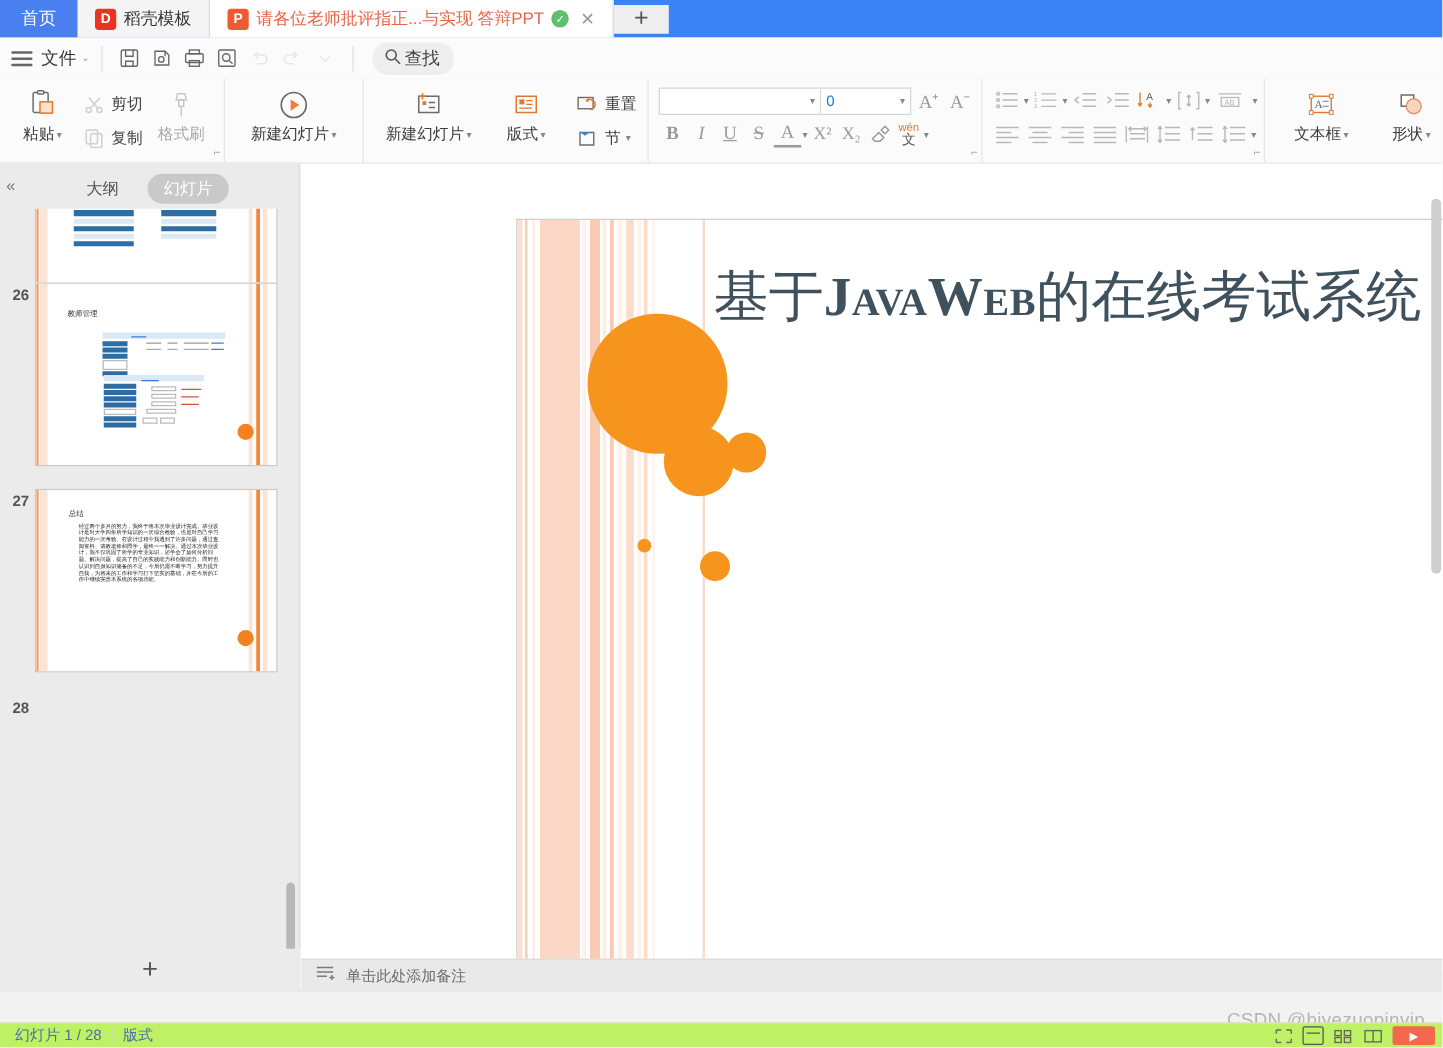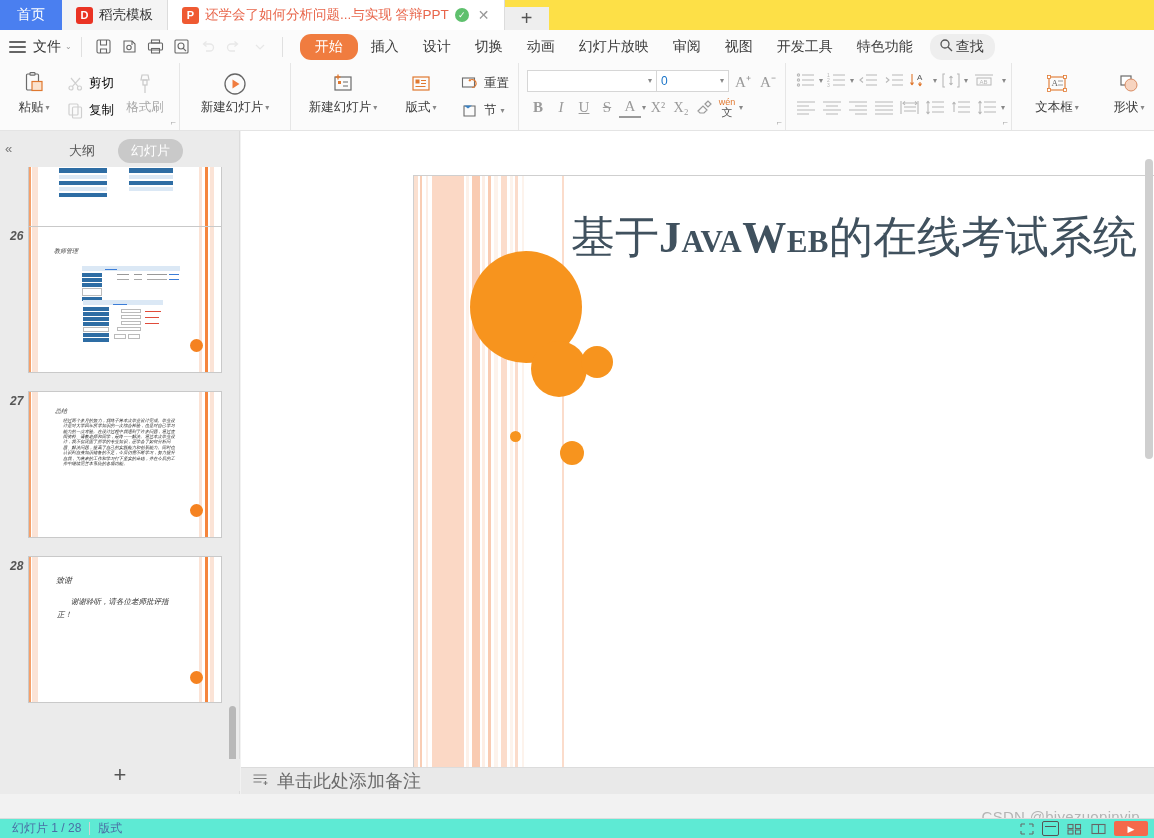--- a/index.html
+++ b/index.html
@@ -9,22 +9,22 @@
     overflow: hidden;
     font-family: "Liberation Sans", sans-serif;
     background: #f2f2f2;
     -webkit-font-smoothing: antialiased;
   }
   .app { position: relative; width: 1154px; height: 838px; }
 
   
   .tabstrip {
     position: absolute; top: 0; left: 0; width: 1154px; height: 30px;
-    background: #fde047;
-    display: flex; align-items: flex-end;
+    background: #3b82f6;
+    display: flex; align-items: center;
   }
   .tab {
     display: flex; align-items: center; gap: 6px;
     padding: 0 14px; height: 30px;
     font-size: 13.5px; color: #333;
     border-right: 1px solid #dcdcdc;
     cursor: default; white-space: nowrap;
   }
   .tab.home {
     background: #4a7ff0; color: #fff; font-size: 14px;
@@ -90,21 +90,21 @@
   }
   .bigbtn .lbl { display: flex; align-items: center; gap: 2px; white-space: nowrap; }
   .bigbtn.wide { width: 84px; }
   .bigbtn.w70 { width: 72px; }
   .col2 { display: flex; flex-direction: column; gap: 2px; padding-top: 4px; }
   .smbtn {
     display: flex; align-items: center; gap: 4px;
     font-size: 12.5px; color: #3c3c3c; height: 25px; padding: 0 3px;
     white-space: nowrap;
   }
-  .smbtn.dim { color: #000000; }
+  .smbtn.dim { color: #404040; }
   .ic { width: 20px; height: 20px; display: inline-flex; align-items: center; justify-content: center; flex: 0 0 auto; }
   .ic.big { width: 27px; height: 27px; }
   .dim svg { opacity: .45; }
   .caret { font-size: 8px; color: #888; }
 
   
   .fontgrp { padding: 6px 6px 0 8px; }
   .fontrow1 { display: flex; align-items: center; gap: 3px; }
   .fname {
     width: 130px; height: 22px; border: 1px solid #d6d6d6; background: #fff;
@@ -138,21 +138,20 @@
     background: #ebebeb; border-right: 1px solid #dcdcdc;
   }
   .sbhead { height: 40px; display: flex; align-items: center; position: relative; }
   .collapse { position: absolute; left: 5px; top: 10px; color: #777; font-size: 13px; }
   .sbtabs { margin: 0 auto; display: flex; align-items: center; gap: 10px; }
   .sbtab { font-size: 13px; color: #555; padding: 3px 13px; border-radius: 12px; }
   .sbtab.sel { background: #c9c9c9; color: #fff; }
   .thumbs {
     position: absolute; top: 36px; left: 0; width: 284px; height: 592px;
     overflow: hidden;
-    font-style: italic;
   }
   .thumbrow { position: relative; height: 165px; }
   .tnum {
     position: absolute; left: 10px; top: 5px; font-size: 12px; color: #555; font-weight: bold;
   }
   .slidethumb {
     position: absolute; left: 28px; top: 2px; width: 194px; height: 147px;
     background: #fff; border: 1px solid #c9c9c9; overflow: hidden;
   }
   .addslide {
@@ -218,26 +217,26 @@
     position: absolute; right: 1px; top: 28px; width: 8px; height: 300px;
     background: #cfcfcf; border-radius: 4px;
   }
 
   
   .notesbar {
     position: absolute; left: 241px; top: 636px; right: 0; height: 27px;
     background: #e9e9e9; border-top: 1px solid #dcdcdc;
     display: flex; align-items: center; gap: 8px; padding-left: 11px;
   }
-  .notestxt { font-size: 18px; color: #6b6b6b; }
+  .notestxt { font-size: 12px; color: #6b6b6b; }
 
   
   .statusbar {
     position: absolute; left: 0; bottom: 0; width: 1154px; height: 20px;
-    background: #5eead4; border-top: 1px solid #dcdcdc;
+    background: #bef264; border-top: 1px solid #dcdcdc;
     display: flex; align-items: center; font-size: 12px; color: #555;
     overflow: hidden;
   }
   .sb-left { display: flex; align-items: center; gap: 0; padding-left: 4px; }
   .sb-item { padding: 0 8px; white-space: nowrap; color: #4a6fa5; }
   .sb-div { width: 1px; height: 13px; background: #d2d2d2; }
   .sb-right { margin-left: auto; display: flex; align-items: center; gap: 7px; padding-right: 6px; }
   .sb-ic { width: 17px; height: 15px; display: inline-flex; align-items: center; justify-content: center; color: #666; }
   .sb-ic.boxed { border: 1.5px solid #555; border-radius: 2px; }
   .playbtn {
@@ -259,21 +258,21 @@
   <div class="tabstrip">
     <div class="tab home">
       <span class="tabname">首页</span>
     </div>
     <div class="tab light">
       <span class="tabico red">D</span>
       <span class="tabname">稻壳模板</span>
     </div>
     <div class="tab active">
       <span class="tabico orange">P</span>
-      <span class="tabname">还学会了如何分析问题...与实现 答辩PPT</span>
+      <span class="tabname">请各位老师批评指正...与实现 答辩PPT</span>
       <span class="tabcheck">✓</span>
       <span class="tabclose">✕</span>
     </div>
     <div class="newtab">
       <span>+</span>
     </div>
     <div class="tabstrip-fill"></div>
   </div>
 
   <div class="menubar">
@@ -327,32 +326,20 @@
           <path d="M9.5 3.5L12.5 6l-3 2.5"></path>
       </svg>
     </div>
     <div class="qicon dim">
       <svg width="14" height="14" viewBox="0 0 14 14" fill="none" stroke="#888" stroke-width="1.2">
           <path d="M3 5l4 4 4-4"></path>
         </svg>
     </div>
     <div class="vsep"></div>
 
-    <div class="menuitems">
-      <div class="mi sel">开始</div>
-      <div class="mi">插入</div>
-      <div class="mi">设计</div>
-      <div class="mi">切换</div>
-      <div class="mi">动画</div>
-      <div class="mi">幻灯片放映</div>
-      <div class="mi">审阅</div>
-      <div class="mi">视图</div>
-      <div class="mi">开发工具</div>
-      <div class="mi">特色功能</div>
-    </div>
     <div class="findbtn">
       <span>
         <svg width="14" height="14" viewBox="0 0 14 14" fill="none" stroke="#555" stroke-width="1.3">
           <circle cx="6" cy="6" r="4"></circle>
             <path d="M9 9l4 4"></path>
         </svg>
       </span>
       <span>查找</span>
     </div>
   </div>
@@ -755,32 +742,20 @@
             <div class="tminititle" style="left:26px;top:15px;font-size:6px;color:#333">总结</div>
             <div class="tnote" style="left:34px;top:26px;width:115px">
               经过两个多月的努力，我终于将本次毕业设计完成。毕业设计是对大学四年所学知识的一次综合检验，也是对自己学习能力的一次考验。在设计过程中我遇到了许多问题，通过查阅资料、请教老师和同学，最终一一解决。通过本次毕业设计，我不仅巩固了所学的专业知识，还学会了如何分析问题、解决问题，提高了自己的实践能力和创新能力。同时也认识到自身知识储备的不足，今后仍需不断学习，努力提升自我，为将来的工作和学习打下坚实的基础，并在今后的工作中继续完善本系统的各项功能。
             </div>
             <div class="tdot" style="right:18px;bottom:20px;width:13px;height:13px"></div>
           </div>
         </div>
 
         <div class="thumbrow">
           <span class="tnum">28</span>
-          <div class="slidethumb">
-            <div class="tstripes">
-              <div class="tst" style="left:0;width:2px;background:#f5a06a"></div>
-              <div class="tst" style="left:3px;width:6px;background:#fbe3d6"></div>
-              <div class="tst" style="left:170px;width:3px;background:#fbe3d6"></div>
-              <div class="tst" style="left:176px;width:2.5px;background:#f5853d"></div>
-              <div class="tst" style="left:181px;width:4px;background:#fbe3d6"></div>
-            </div>
-            <div style="position:absolute;left:27px;top:18px;font-size:8px;color:#333">致谢</div>
-            <div style="position:absolute;left:28px;top:38px;width:124px;font-size:7.5px;color:#333;line-height:1.75;text-indent:14px">谢谢聆听，请各位老师批评指正！</div>
-            <div class="tdot" style="right:18px;bottom:18px;width:13px;height:13px"></div>
-          </div>
         </div>
       </div>
 
       <div class="sbscroll"></div>
       <div class="addslide">
         <span>+</span>
       </div>
     </div>
 
     <div class="editor">

